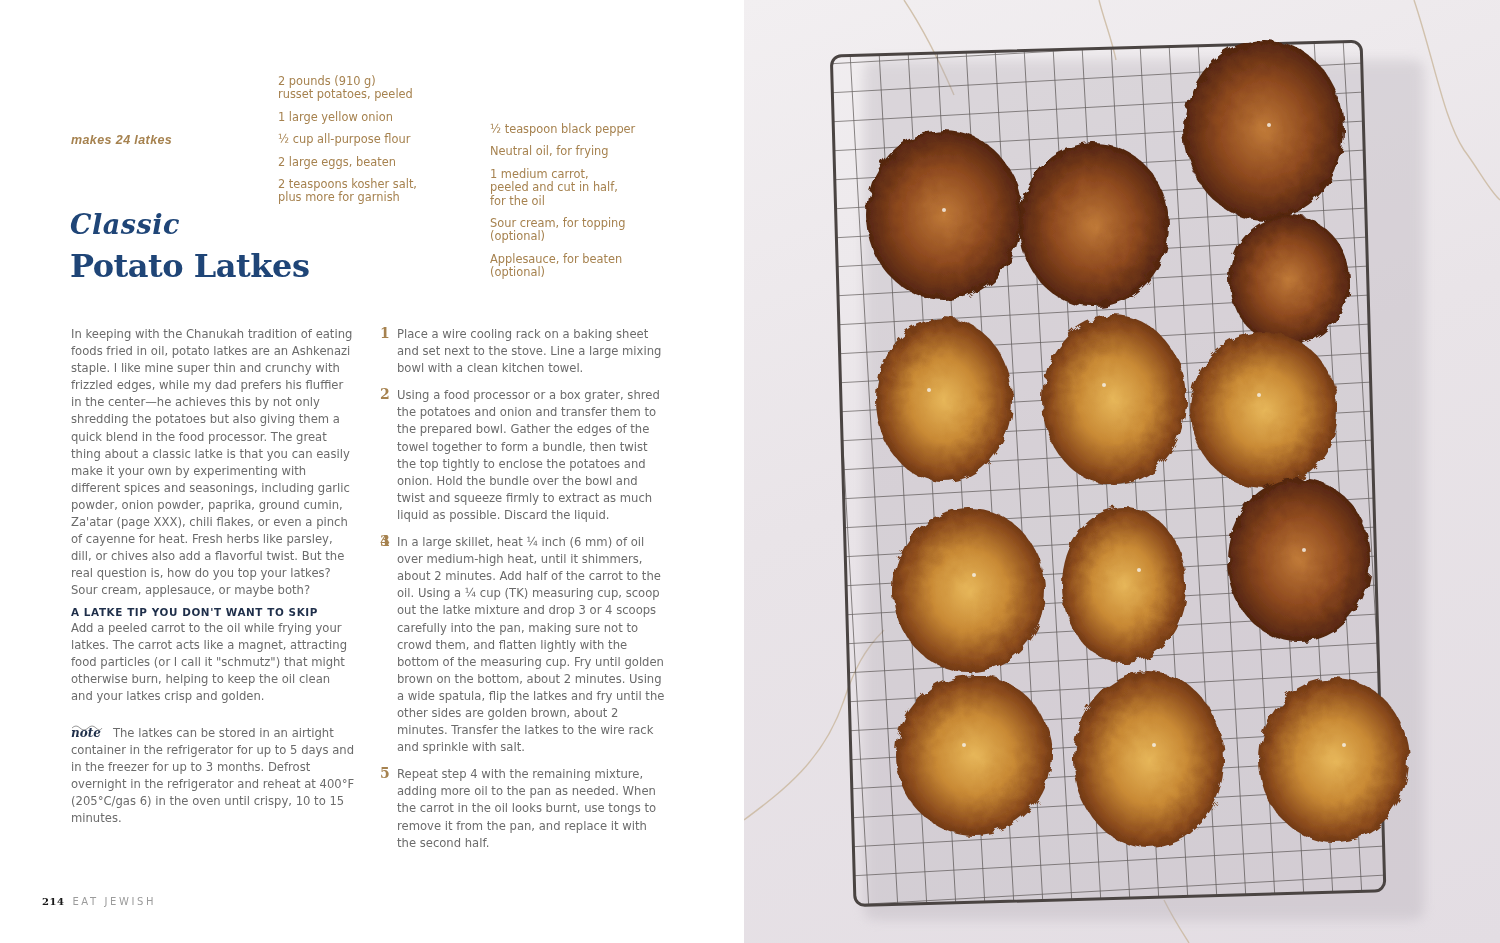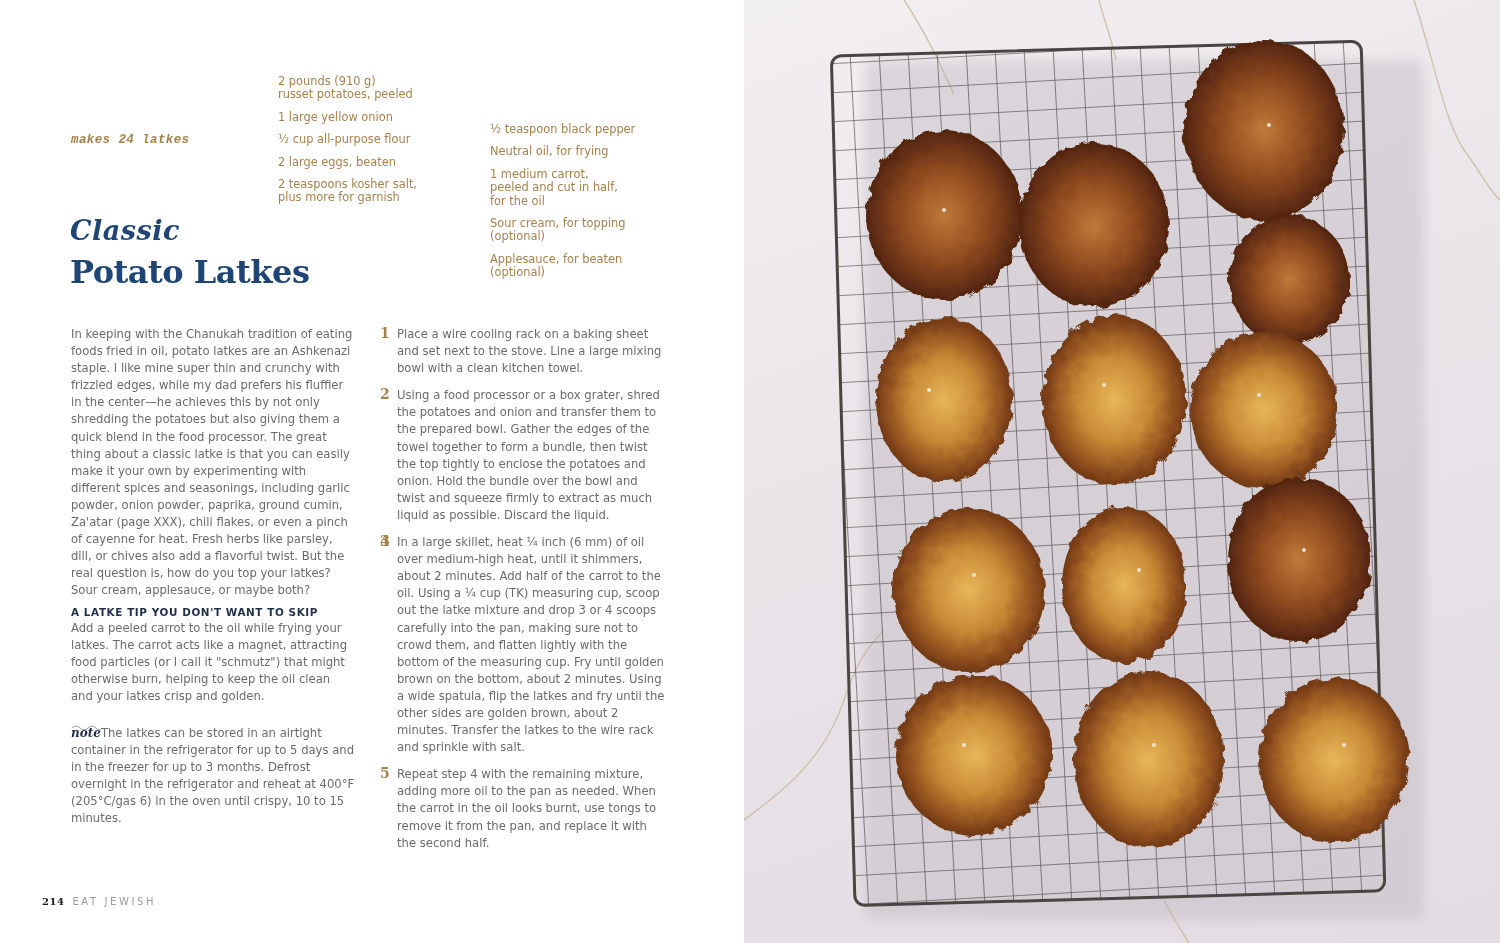--- a/index.html
+++ b/index.html
@@ -8,26 +8,26 @@
       background: #ffffff;
       font-family: "DejaVu Sans", "Liberation Sans", sans-serif;
     }
     
     .left-page {
       position: absolute; left: 0; top: 0; width: 744px; height: 943px;
       background: #ffffff;
     }
     .yield {
       position: absolute; left: 71px; top: 133px;
-      font-family: Liberation Mono, monospace;
+      font-family: Liberation Sans, sans-serif;
       font-style: italic; font-weight: bold;
       font-size: 12.5px; letter-spacing: 0.4px;
       color: #a6824f;
     }
-    .title-block { position: absolute; left: 70px; top: 214px; }
+    .title-block { position: absolute; left: 70px; top: 208px; }
     .title-small {
       font-family: "DejaVu Serif", "Liberation Serif", serif;
       font-style: italic; font-weight: bold;
       font-size: 27px; line-height: 34px; letter-spacing: 0.5px;
       color: #1f4577;
     }
     .title-large {
       font-family: "DejaVu Serif", "Liberation Serif", serif;
       font-weight: bold;
       font-size: 32px; line-height: 52px; letter-spacing: -0.5px;
@@ -51,21 +51,21 @@
     .body-col p { margin: 0; }
     .tip-heading {
       margin-top: 4px !important;
       font-weight: bold; font-size: 10.4px; letter-spacing: 0.6px;
       color: #1f2f4a; line-height: 16px;
     }
     .squiggle { margin: 14px 0 -2px 0; height: 8px; }
     .note-label {
       font-family: "DejaVu Serif", "Liberation Serif", serif;
       font-style: italic; font-weight: bold; color: #1f2f4a;
-      font-size: 12px; margin-right: 0;
+      font-size: 12px; margin-right: 12px;
     }
 
     .steps {
       position: absolute; left: 380px; top: 326px; width: 286px;
       list-style: none; margin: 0; padding: 0;
       font-size: 11.6px; line-height: 17.1px; color: #6b6b6b;
     }
     .steps li { position: relative; padding-left: 17px; margin-bottom: 10px; }
     .step-num {
       position: absolute; left: 0; top: -1px;

